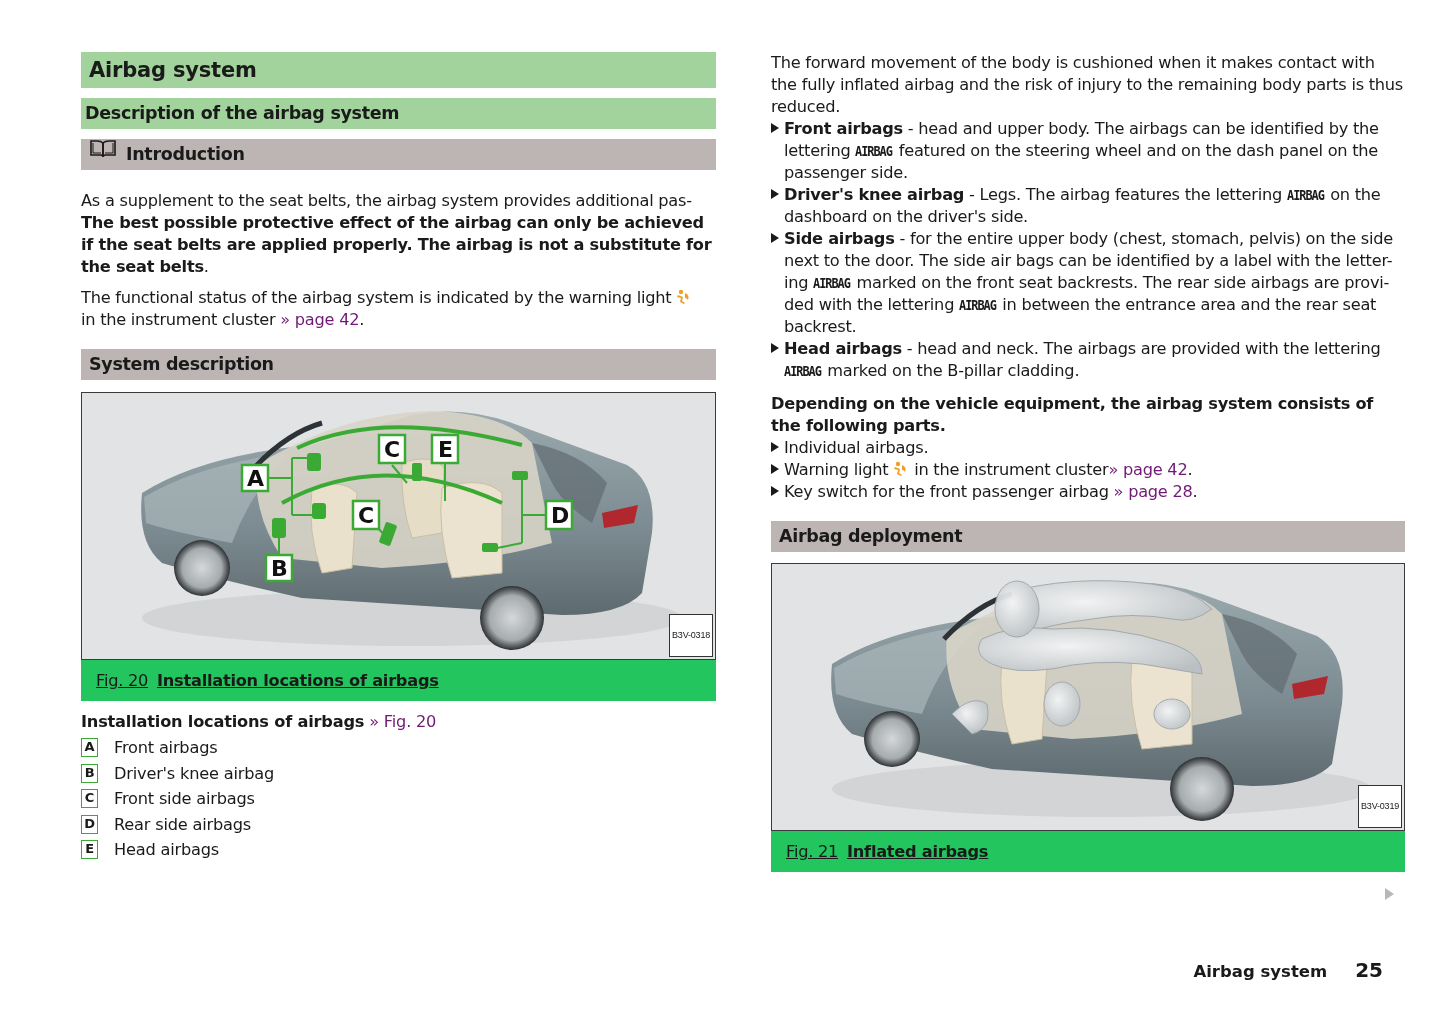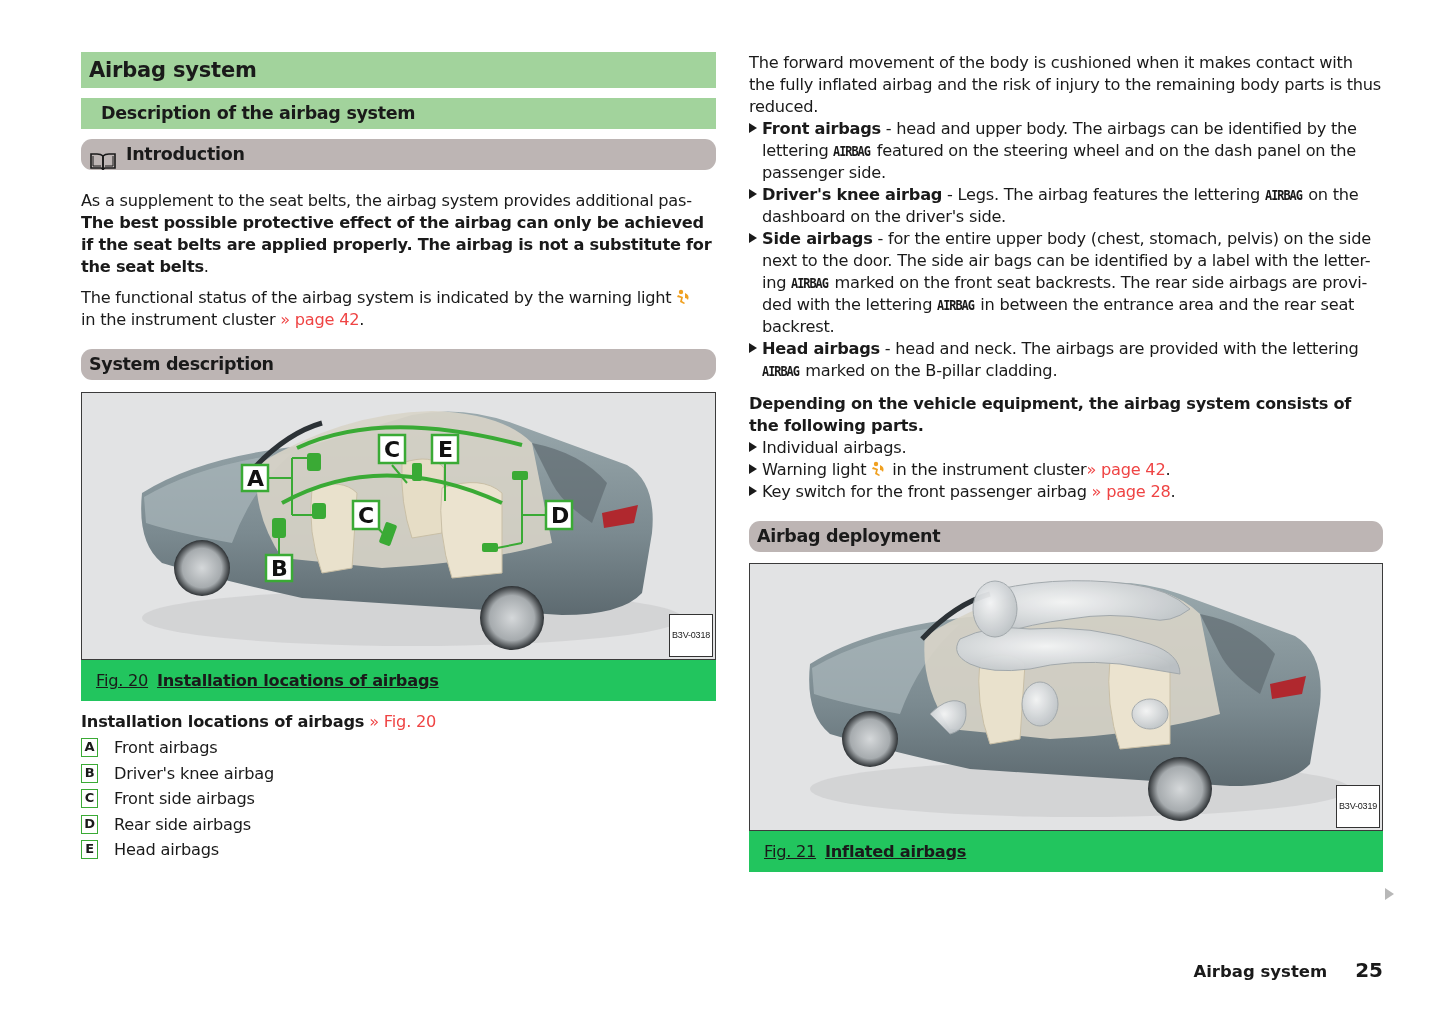--- a/index.html
+++ b/index.html
@@ -2,43 +2,43 @@
 <html><head>
 <meta charset="utf-8">
 <style>
   html, body { margin: 0; padding: 0; background: #ffffff; }
   body {
     width: 1445px; height: 1026px; position: relative; overflow: hidden;
     font-family: "DejaVu Sans", sans-serif; color: #1a1a1a;
   }
   .col { position: absolute; top: 52px; }
   .col-left { left: 81px; width: 635px; }
-  .col-right { left: 749px; width: 634px; }
+  .col-right { left: 771px; width: 634px; }
 
   .h1 {
     background: #a2d39c; height: 36px; line-height: 36px;
     font-weight: bold; font-size: 21px; padding-left: 8px; box-sizing: border-box;
     letter-spacing: -0.2px;
   }
   .h2 {
     background: #a2d39c; height: 31px; line-height: 31px; margin-top: 10px;
-    font-weight: bold; font-size: 17.5px; padding-left: 20px; box-sizing: border-box;
+    font-weight: bold; font-size: 17.5px; padding-left: 4px; box-sizing: border-box;
     letter-spacing: -0.3px;
   }
   .h3 {
     background: #bdb5b4; height: 31px; line-height: 31px;
     font-weight: bold; font-size: 17.5px; padding-left: 8px; box-sizing: border-box;
-    letter-spacing: -0.3px; display: flex; align-items: flex-end; border-radius: 11px;
+    letter-spacing: -0.3px; display: flex; align-items: flex-start;
   }
   .h3 .book { width: 28px; height: 18px; margin-right: 9px; }
   .p {
     font-size: 16.2px; line-height: 22px; margin: 0; letter-spacing: -0.25px;
   }
   .b { font-weight: bold; }
-  .link { color: #ef4444; }
+  .link { color: #701a75; }
   .airbag-word {
     font-family: "DejaVu Sans Mono", monospace; font-weight: bold;
     font-size: 14px; letter-spacing: -1.2px; transform: scaleX(0.85);
     display: inline-block; transform-origin: left center; margin-right: -5px;
   }
   .warn {
     display: inline-block; width: 16px; height: 16px; vertical-align: -2px;
   }
   .bullet { position: relative; padding-left: 13px; }
   .bullet::before {

